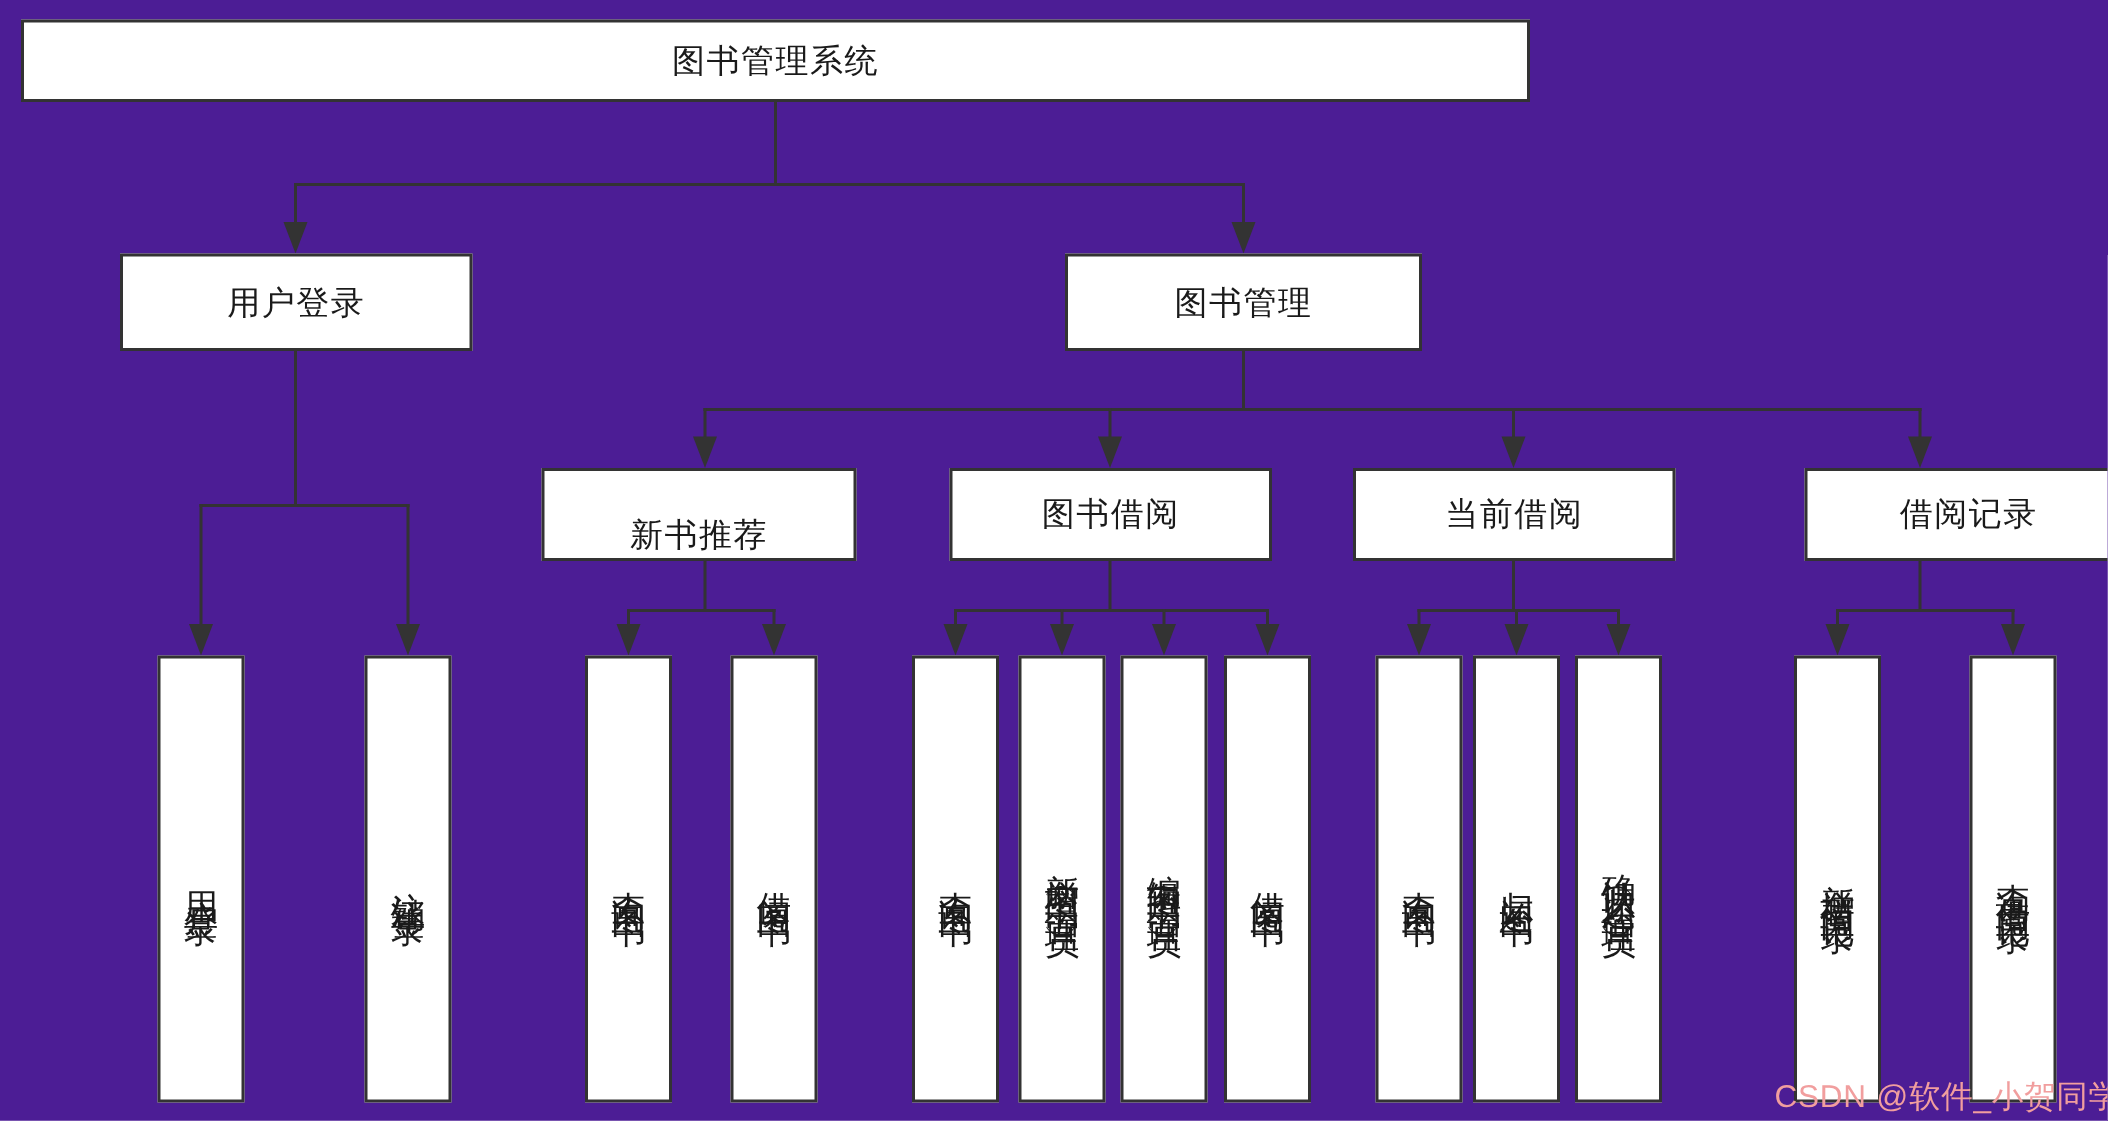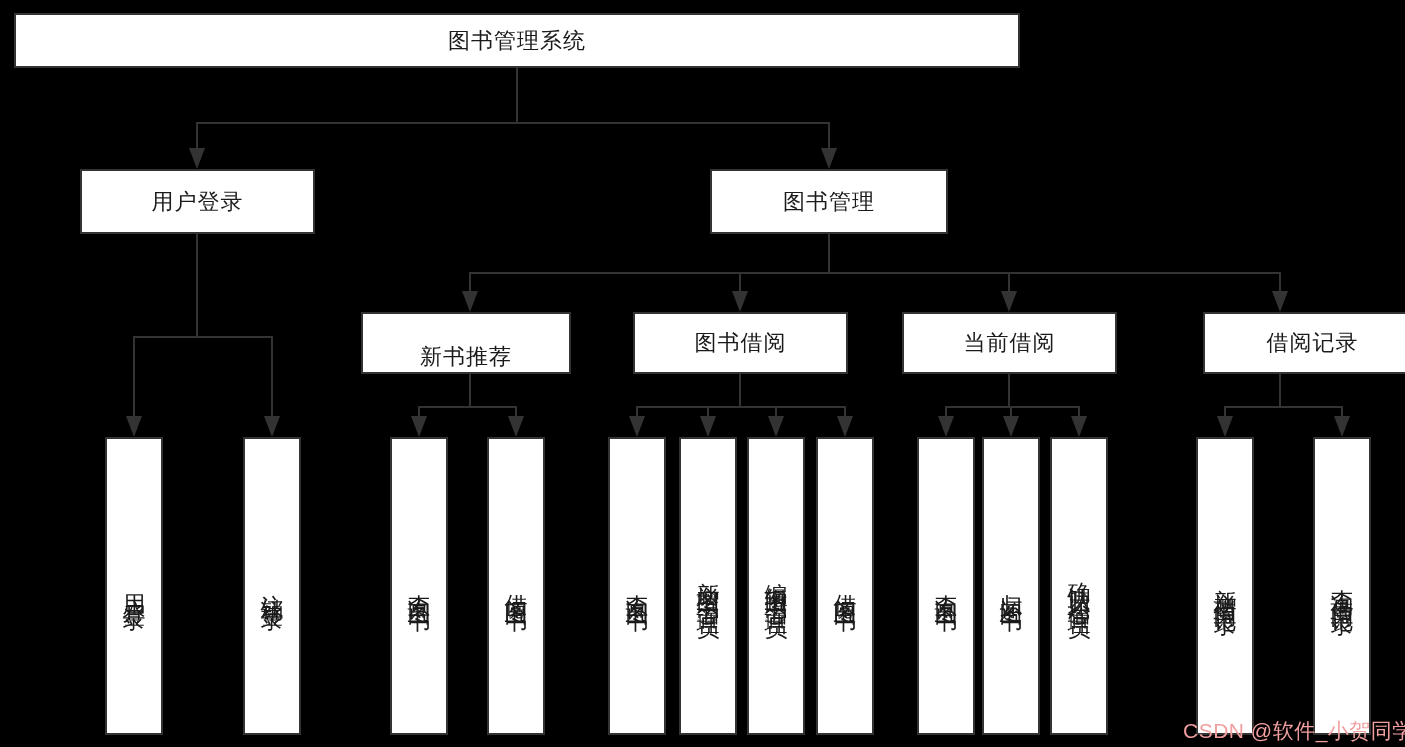--- a/index.html
+++ b/index.html
@@ -3,21 +3,21 @@
 <meta charset="utf-8">
 <style>
   html,body { margin:0; padding:0; }
   body {
     font-family: "Liberation Sans", "DejaVu Sans", sans-serif;
     background:#ffffff;
   }
   #canvas {
     position:relative;
     width:1405px; height:747px;
-    background:#000000;
+    background:#4c1d95;
     overflow:hidden;
   }
   .box {
     position:absolute;
     border:2px solid #333333;
     background:#ffffff;
     box-sizing:border-box;
     display:flex;
     align-items:center;
     justify-content:center;

